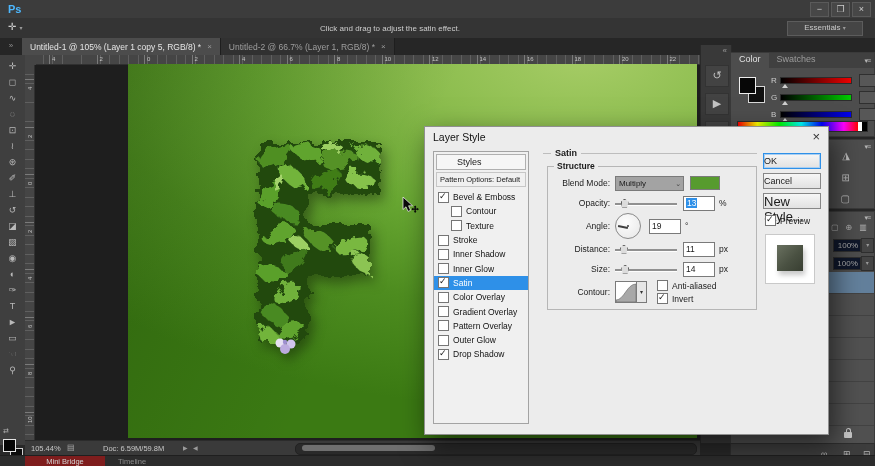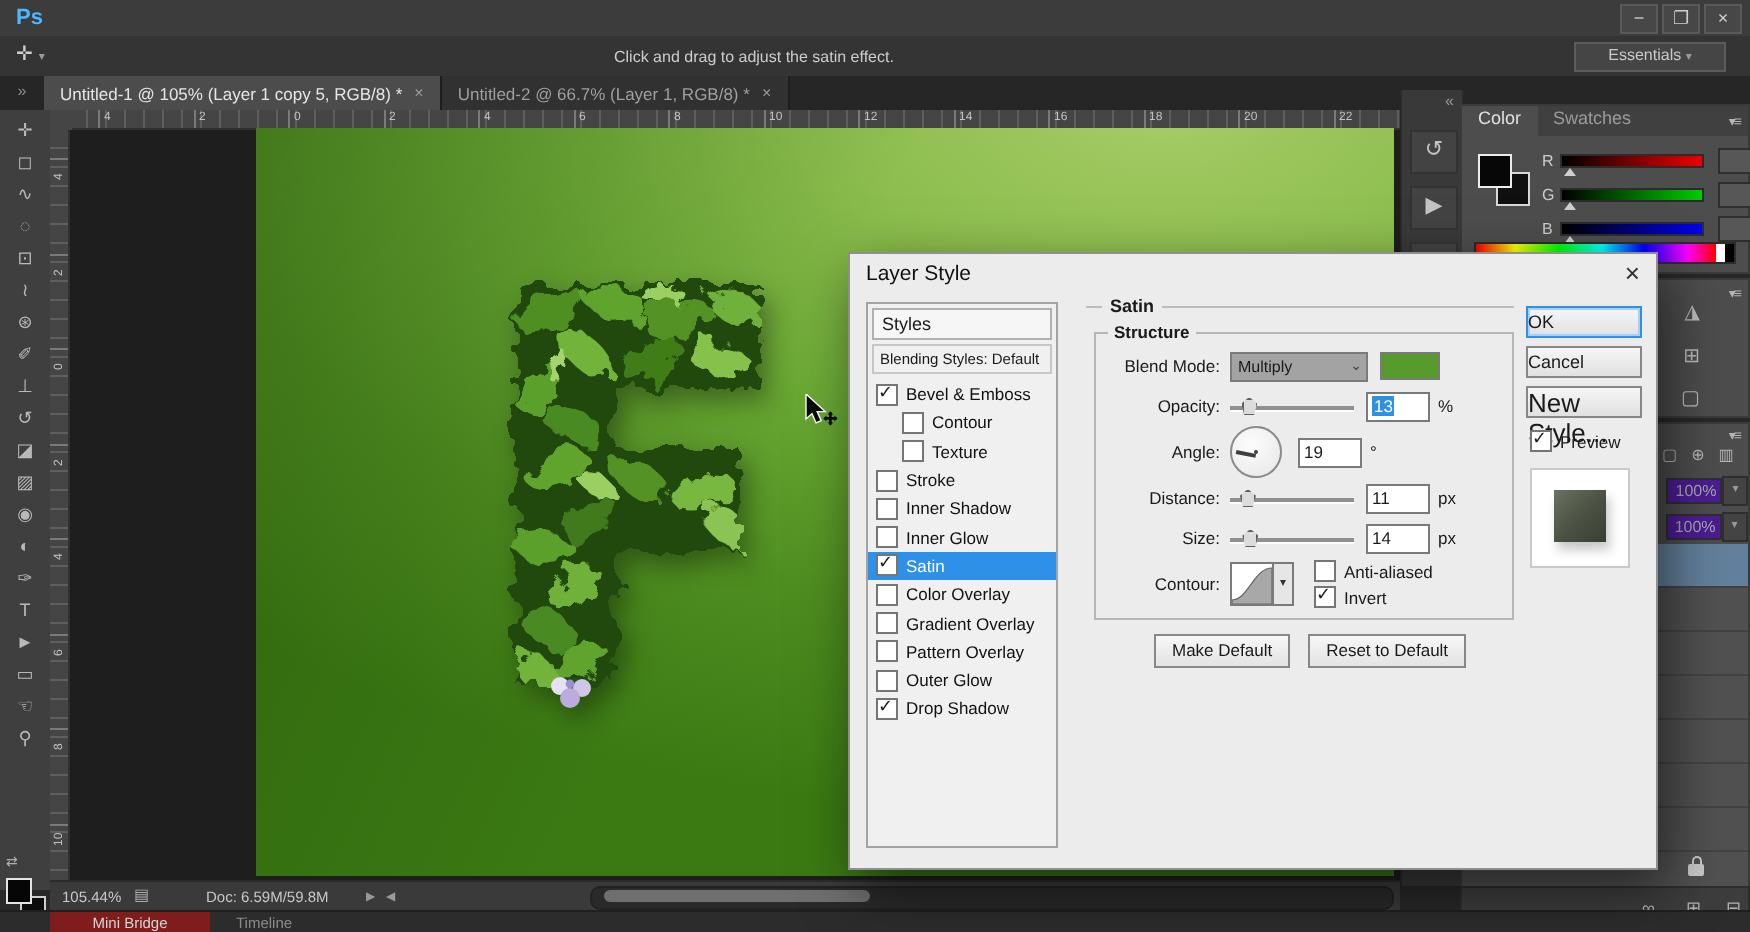--- a/index.html
+++ b/index.html
@@ -8,21 +8,21 @@
   #menubar{position:absolute;left:0;top:0;width:875px;height:18px;background:#3c3c3c;border-bottom:1px solid #2b2b2b;display:flex;align-items:center;}
   #ps-logo{color:#4db8ff;font-weight:bold;font-size:11px;margin:0 12px 0 8px;}
   #menu-items{display:flex;}
   #menu-items .menu-item{font-size:10px;color:#d8d8d8;margin-right:19px;cursor:default;}
   #win-controls{position:absolute;right:4px;top:2px;display:flex;gap:2px;}
   #win-controls span{width:17px;height:13px;background:#474747;border:1px solid #5a5a5a;color:#cfcfcf;font-size:9px;line-height:12px;text-align:center;}
   
   #optionsbar{position:absolute;left:0;top:18px;width:875px;height:20px;background:#343434;border-bottom:1px solid #262626;}
   #opt-move{position:absolute;left:8px;top:3px;color:#cfcfcf;font-size:10px;}
   #opt-move .dd{font-size:6px;color:#9a9a9a;margin-left:3px;}
-  #opt-hint{position:absolute;left:307px;top:6px;font-size:8px;color:#cdcdcd;}
+  #opt-hint{position:absolute;left:320px;top:6px;font-size:8px;color:#cdcdcd;}
   #workspace-btn{position:absolute;right:12px;top:3px;width:74px;height:13px;background:#454545;border:1px solid #5c5c5c;color:#c9c9c9;font-size:8px;line-height:12px;text-align:center;}
   #workspace-btn .dd{font-size:6px;color:#999;}
   
   #tabbar{position:absolute;left:0;top:38px;width:875px;height:17px;background:#262626;display:flex;align-items:stretch;}
   #tab-overflow{width:22px;color:#8e8e8e;font-size:8px;line-height:16px;text-align:center;}
   .doctab{display:flex;align-items:center;gap:6px;padding:0 8px;font-size:8.5px;color:#9f9f9f;background:#313131;border-right:1px solid #1e1e1e;white-space:nowrap;}
   .doctab.active{background:#4c4c4c;color:#e6e6e6;}
   .doctab .x{font-size:8px;color:#9a9a9a;}
   
   #viewport{position:absolute;left:25px;top:55px;width:675px;height:385px;background:#1e1e1e;}
@@ -59,21 +59,21 @@
   .chan .thm{position:absolute;left:1px;bottom:-5px;width:0;height:0;border-left:3px solid transparent;border-right:3px solid transparent;border-bottom:4px solid #cfcfcf;}
   .chan .vbox2{margin-left:7px;width:22px;height:11px;background:#575757;border:1px solid #2f2f2f;color:#9c9c9c;font-size:8px;line-height:11px;text-align:right;padding-right:2px;}
   #spectrum{position:absolute;left:6px;bottom:4px;right:6px;height:9px;border:1px solid #2c2c2c;
      background:linear-gradient(90deg,#f00 0%,#ff0 15%,#0f0 32%,#0ff 49%,#00f 65%,#f0f 82%,#f00 93%,#fff 93%,#fff 96.5%,#000 96.5%);}
   #adjpanel{position:absolute;left:730px;top:139px;width:145px;height:70px;background:#4d4d4d;border:1px solid #3a3a3a;box-sizing:border-box;}
   .gicon{position:absolute;color:#bdbdbd;font-size:10px;}
   #layerspanel{position:absolute;left:730px;top:211px;width:145px;height:232px;background:#4d4d4d;border:1px solid #3a3a3a;box-sizing:border-box;}
   .lockrow{position:absolute;left:100px;top:11px;display:flex;gap:7px;}
   .lockrow span{color:#b5b5b5;font-size:8px;}
   .fld{position:absolute;display:flex;align-items:center;font-size:8px;color:#bdbdbd;}
-  .fld .box{width:24px;height:11px;background:#4c1d95;border:1px solid #2f2f2f;color:#a9a9a9;line-height:11px;text-align:right;padding-right:2px;margin-left:4px;}
+  .fld .box{width:24px;height:11px;background:#0f172a;border:1px solid #2f2f2f;color:#a9a9a9;line-height:11px;text-align:right;padding-right:2px;margin-left:4px;}
   .fld .dbtn{width:11px;height:13px;background:#454545;border:1px solid #2f2f2f;color:#9a9a9a;font-size:6px;text-align:center;line-height:12px;}
   #layerrows{position:absolute;left:0;top:60px;right:0;}
   .lrow{height:21px;background:#515151;border-bottom:1px solid #434343;position:relative;}
   .lrow.sel{background:#63809c;}
   .lock{position:absolute;right:22px;top:6px;width:8px;height:6px;background:#c9c9c9;border-radius:1px;}
   .lock::before{content:"";position:absolute;left:1.5px;top:-4px;width:5px;height:4px;border:1.2px solid #c9c9c9;border-bottom:none;border-radius:3px 3px 0 0;box-sizing:border-box;}
   #panelbottom{position:absolute;left:730px;top:443px;width:145px;height:23px;background:#3d3d3d;border:1px solid #2e2e2e;box-sizing:border-box;}
   #panelbottom span{position:absolute;top:5px;color:#b3b3b3;font-size:9px;}
   
   #toolbar{position:absolute;left:0;top:55px;width:25px;height:390px;background:#3f3f3f;border-right:1px solid #2b2b2b;}
@@ -94,21 +94,21 @@
   #hscroll .thumb{position:absolute;left:6px;top:1px;width:133px;height:6px;background:#6f6f6f;border-radius:3px;}
   
   #bottombar{position:absolute;left:0;top:455px;width:875px;height:11px;background:#2c2c2c;border-top:1px solid #1f1f1f;}
   #tab-minibridge{position:absolute;left:25px;top:0;width:80px;height:11px;background:#7f1d1d;color:#d4d4d4;font-size:7.5px;text-align:center;line-height:11px;}
   #tab-timeline{position:absolute;left:118px;top:0;color:#8b8b8b;font-size:7.5px;line-height:11px;}
   
   #dialog{position:absolute;left:424px;top:126px;width:403px;height:307px;background:#ececec;border:1px solid #8f8f8f;box-shadow:5px 10px 26px rgba(0,0,0,.55);z-index:50;font-size:8.5px;color:#1a1a1a;}
   #dlg-title{position:absolute;left:8px;top:4px;font-size:10.5px;color:#111;}
   #dlg-close{position:absolute;right:8px;top:2px;font-size:13px;color:#333;}
   #dlg-left{position:absolute;left:8px;top:24px;width:94px;bottom:10px;border:1px solid #a3a3a3;background:#f0f0f0;}
-  #styles-hdr{margin:2px;height:14px;border:1px solid #b0b0b0;background:#f6f6f6;font-size:9px;line-height:14px;padding-left:4px;}
+  #styles-hdr{margin:2px;height:14px;border:1px solid #b0b0b0;background:#f6f6f6;font-size:9px;line-height:14px;padding-left:20px;}
   #blend-row{margin:0 2px 3px;height:13px;border:1px solid #c6c6c6;font-size:7.5px;line-height:13px;padding-left:3px;white-space:nowrap;overflow:hidden;}
   .style-item{display:flex;align-items:center;height:14.3px;padding-left:4px;font-size:8.5px;color:#111;}
   .style-item.ind{padding-left:17px;}
   .style-item.sel{background:#2e90e8;color:#fff;}
   .cb{width:9px;height:9px;background:#fff;border:1px solid #757575;margin-right:4px;flex:none;position:relative;box-sizing:content-box;}
   .on > .cb::after{content:"✓";position:absolute;left:0px;top:-2px;font-size:9px;color:#1a1a1a;}
   
   #dlg-mid{position:absolute;left:112px;top:20px;width:222px;}
   .sect{display:flex;align-items:center;height:12px;margin:0 2px 0 6px;}
   .sect .ln{height:1px;background:#bdbdbd;}
@@ -408,21 +408,21 @@
     <span id="tab-minibridge">Mini Bridge</span>
     <span id="tab-timeline">Timeline</span>
   </div>
 
   <div id="dialog">
     <span id="dlg-title">Layer Style</span>
     <span id="dlg-close">×</span>
 
     <div id="dlg-left">
       <div id="styles-hdr">Styles</div>
-      <div id="blend-row">Blending Styles: Default</div>
+      <div id="blend-row">Pattern Options: Default</div>
       <div id="styles-items">
           <div class="style-item on">
           <span class="cb"></span>
           <span>Bevel &amp; Emboss</span>
         </div>
           <div class="style-item ind">
           <span class="cb"></span>
           <span>Contour</span>
         </div>
           <div class="style-item ind">
@@ -536,24 +536,20 @@
                 <span class="cb"></span>
                 <span>Anti-aliased</span>
               </span>
             <span class="ckrow on">
                 <span class="cb"></span>
                 <span>Invert</span>
               </span>
           </span>
         </div>
       </fieldset>
-      <div id="defbtns">
-        <span class="pbtn">Make Default</span>
-        <span class="pbtn">Reset to Default</span>
-      </div>
     </div>
 
     <div id="dlg-right">
       <div class="dbtn2" id="btn-ok">OK</div>
       <div class="dbtn2">Cancel</div>
       <div class="dbtn2" id="btn-newstyle">New Style...</div>
       <div id="previewrow" class="on">
         <span class="cb"></span>
         <span>Preview</span>
       </div>

